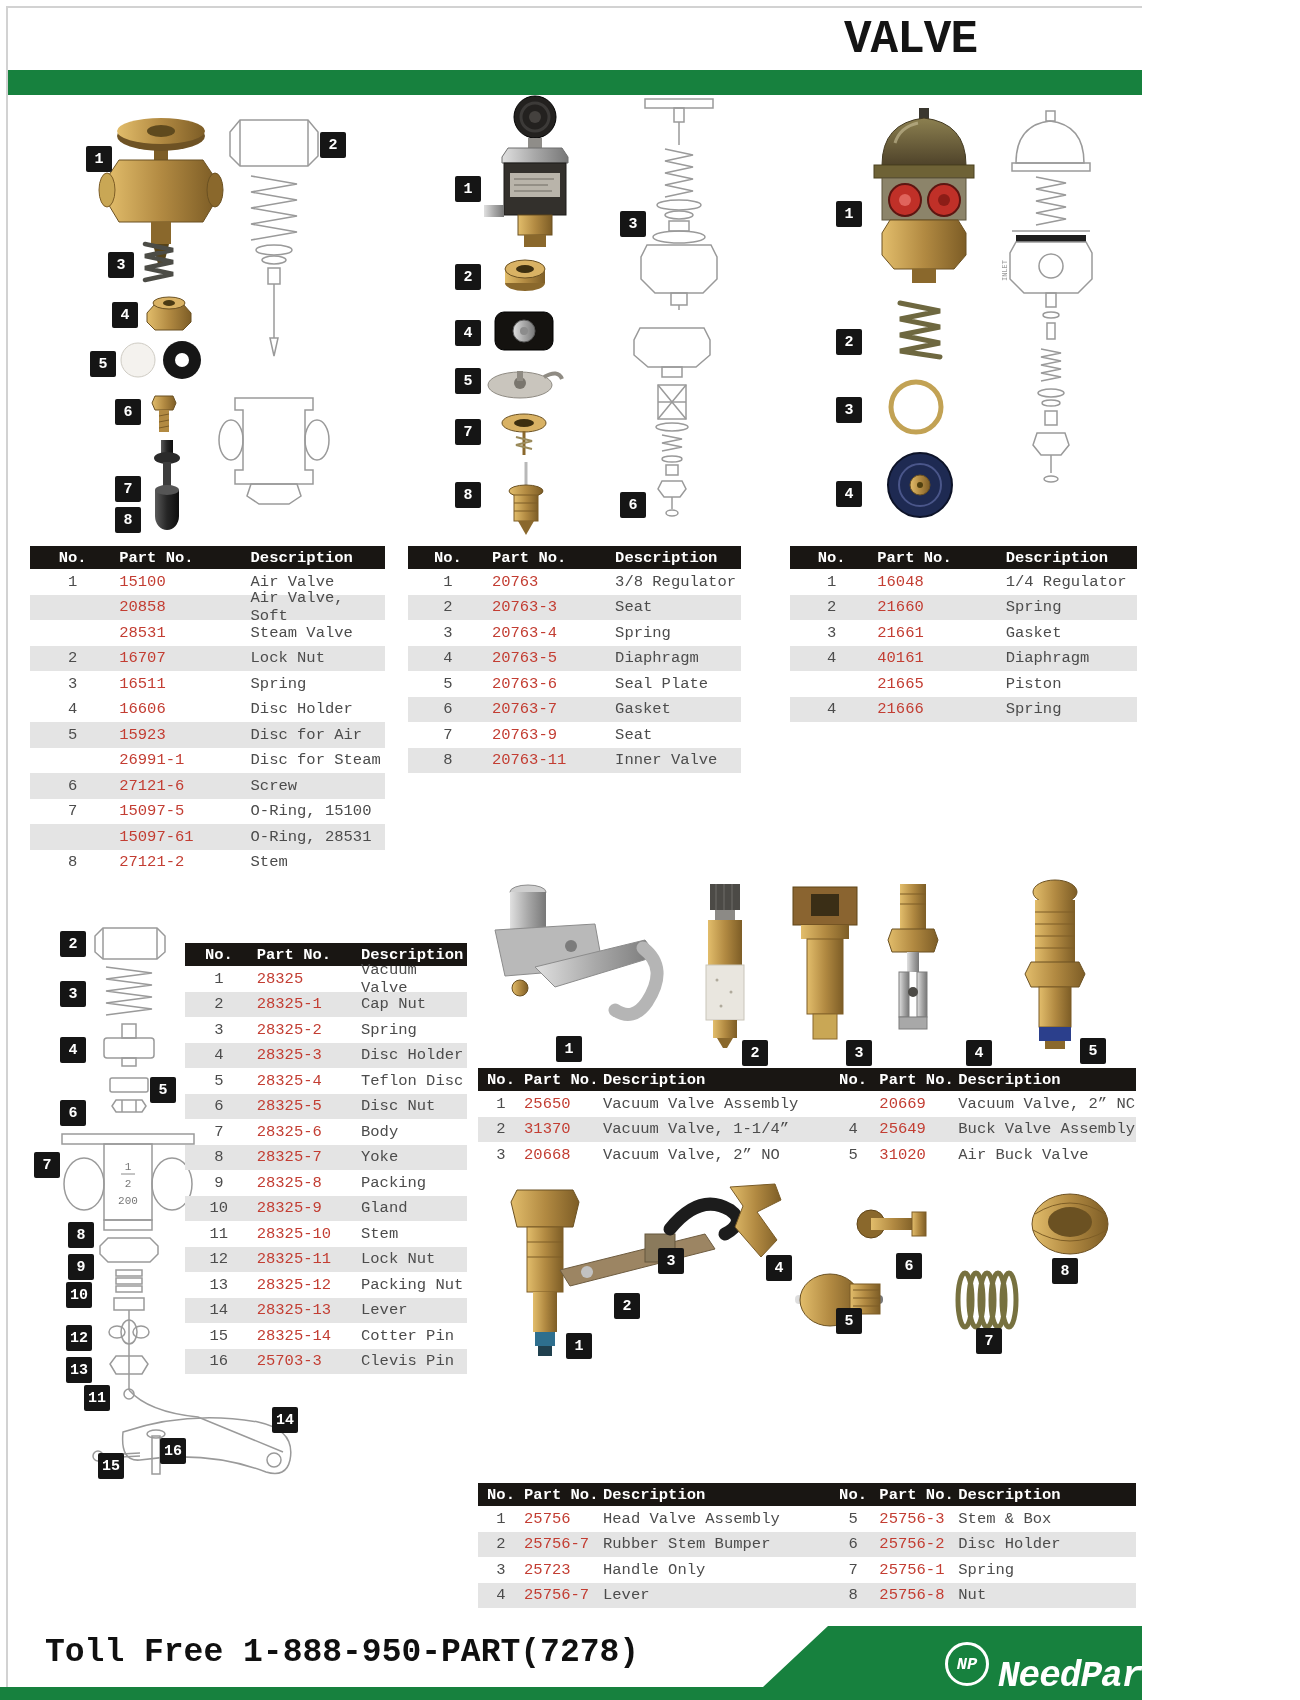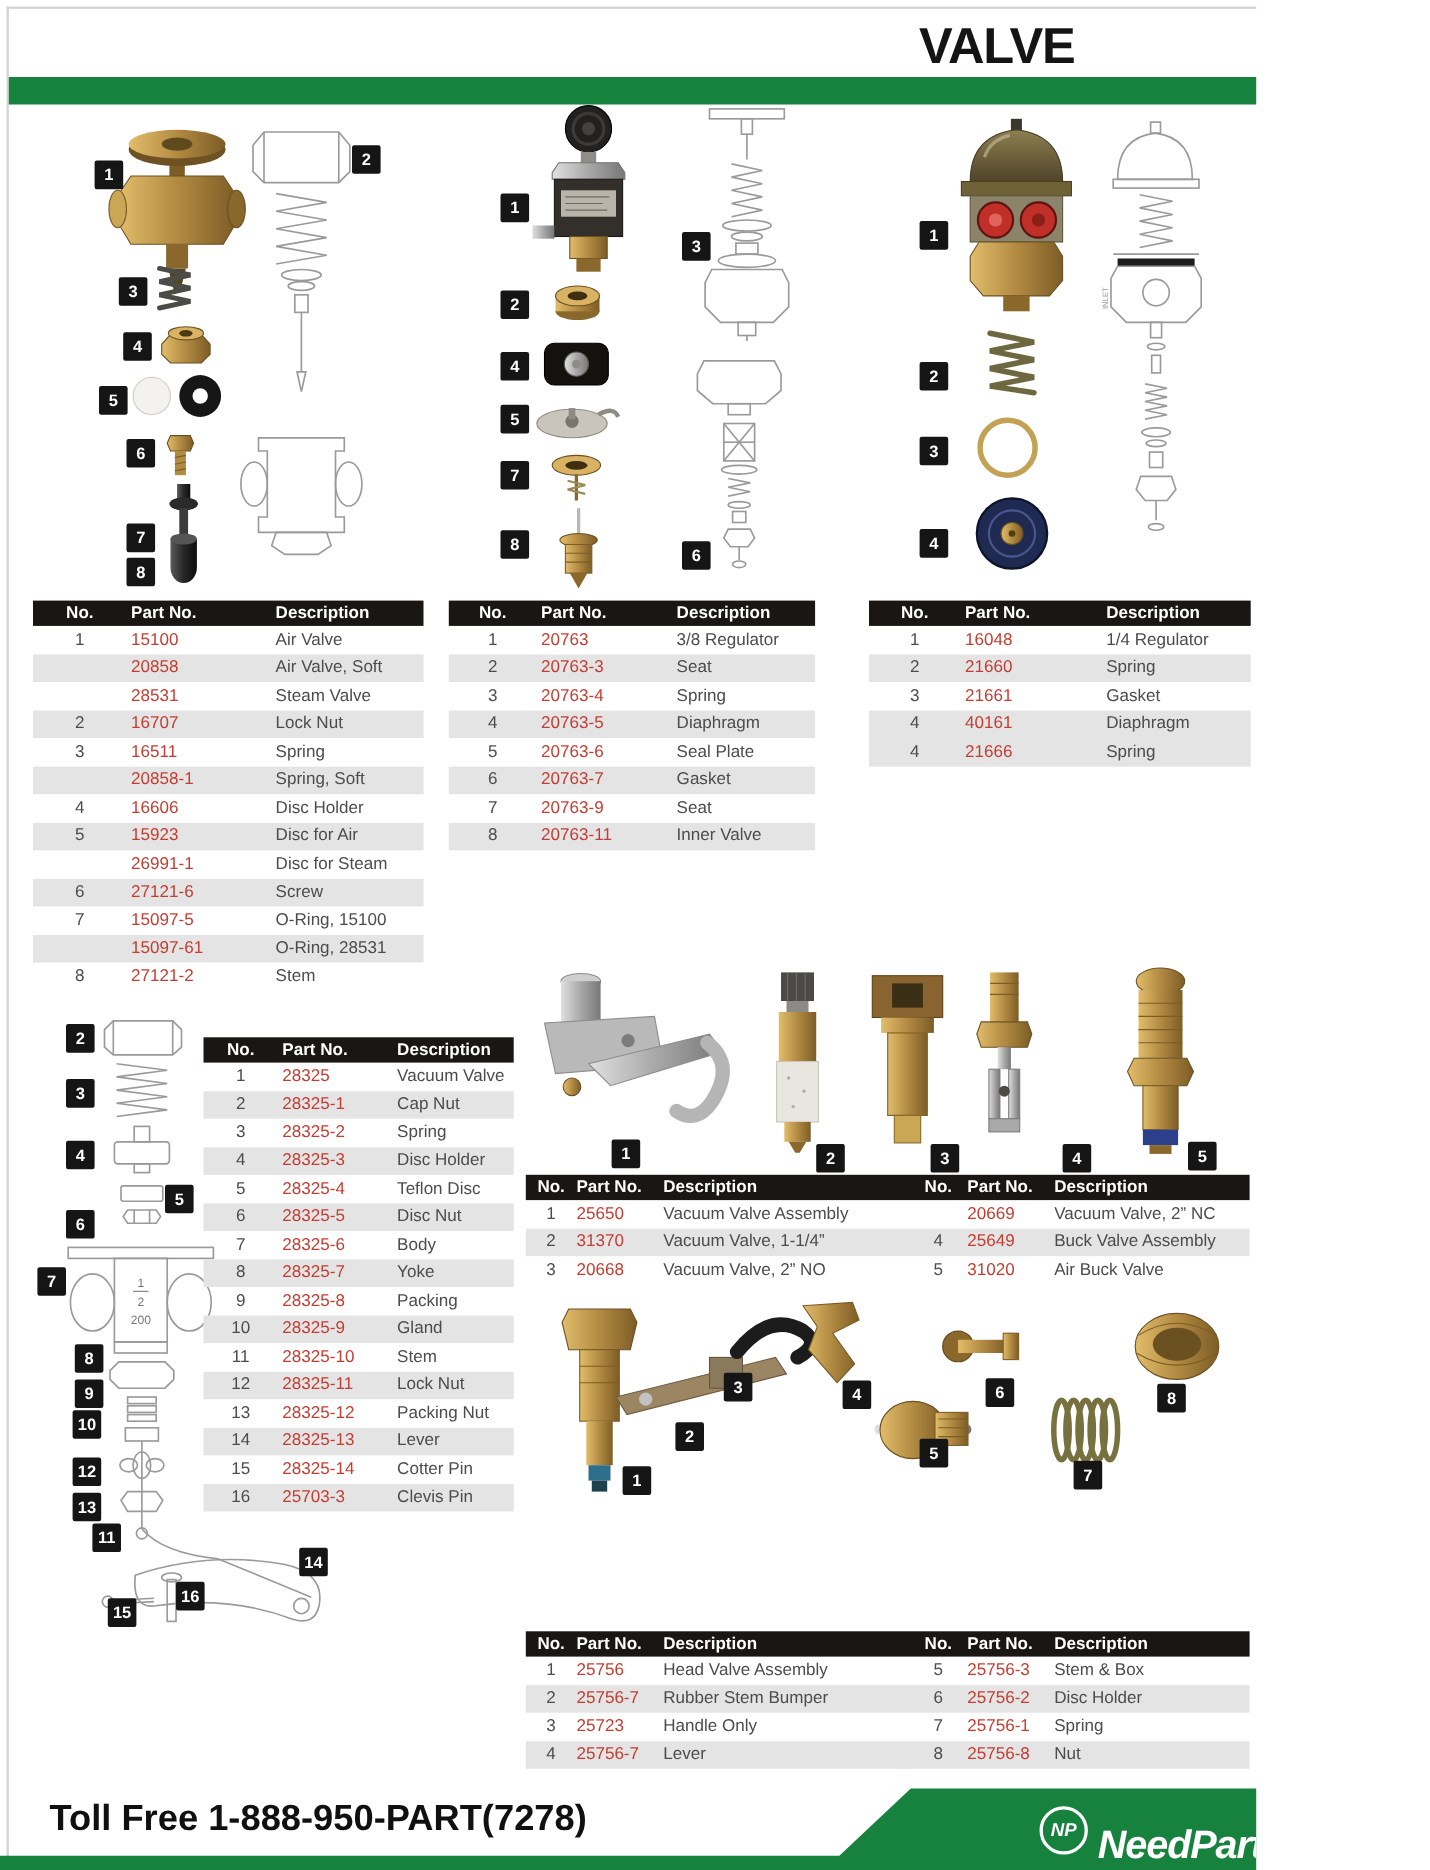--- a/index.html
+++ b/index.html
@@ -1,17 +1,17 @@
 <!DOCTYPE html>
 <html style="--green: #17813e; --red: #c33d32; --hdr: #191613; --alt: #e4e4e4;"><head>
 <meta charset="utf-8">
 <style>
   html,body{margin:0;padding:0;background:#fff;}
   .page{position:relative;width:1142px;height:1700px;background:#fff;overflow:hidden;
-        font-family:Liberation Sans, sans-serif;}
+        font-family:Liberation Mono, monospace;}
   .page-frame{position:absolute;left:6px;top:6px;width:1288px;height:1690px;
         border-left:2px solid #d2d2d2;border-top:2px solid #d2d2d2;pointer-events:none;}
   .title{position:absolute;top:14px;right:165px;font-size:46px;font-weight:900;
         letter-spacing:-1px;color:#141414;margin:0;}
   .topbar{position:absolute;left:8px;top:70px;width:1292px;height:25px;background:var(--green,#17813e);}
   .sidebar{position:absolute;left:1228px;top:70px;width:68px;height:1015px;
         background:linear-gradient(180deg,var(--green,#17813e) 0%,var(--green,#17813e) 50%,
         #63a273 75%,#cfdccd 92%,#ffffff 100%);}
   .side-text{position:absolute;left:1228px;top:140px;width:68px;height:160px;
         display:flex;align-items:center;justify-content:center;}
@@ -441,25 +441,20 @@
       <div class="trow alt">
         <span class="c-no">2</span>
         <span class="c-part">16707</span>
         <span class="c-desc">Lock Nut</span>
       </div>
       <div class="trow">
         <span class="c-no">3</span>
         <span class="c-part">16511</span>
         <span class="c-desc">Spring</span>
       </div>
-      <div class="trow alt">
-        <span class="c-no"></span>
-        <span class="c-part">20858-1</span>
-        <span class="c-desc">Spring, Soft</span>
-      </div>
       <div class="trow">
         <span class="c-no">4</span>
         <span class="c-part">16606</span>
         <span class="c-desc">Disc Holder</span>
       </div>
       <div class="trow alt">
         <span class="c-no">5</span>
         <span class="c-part">15923</span>
         <span class="c-desc">Disc for Air</span>
       </div>
@@ -554,20 +549,25 @@
       </div>
       <div class="trow">
         <span class="c-no">3</span>
         <span class="c-part">21661</span>
         <span class="c-desc">Gasket</span>
       </div>
       <div class="trow alt">
         <span class="c-no">4</span>
         <span class="c-part">40161</span>
         <span class="c-desc">Diaphragm</span>
+      </div>
+      <div class="trow">
+        <span class="c-no"></span>
+        <span class="c-part">21665</span>
+        <span class="c-desc">Piston</span>
       </div>
       <div class="trow alt">
         <span class="c-no">4</span>
         <span class="c-part">21666</span>
         <span class="c-desc">Spring</span>
       </div>
     </div>
   <div class="ptable" style="left:185px;top:943px;width:282px" data-cols="no,part,desc">
       <div class="thead">
         <span class="c-no">No.</span>

